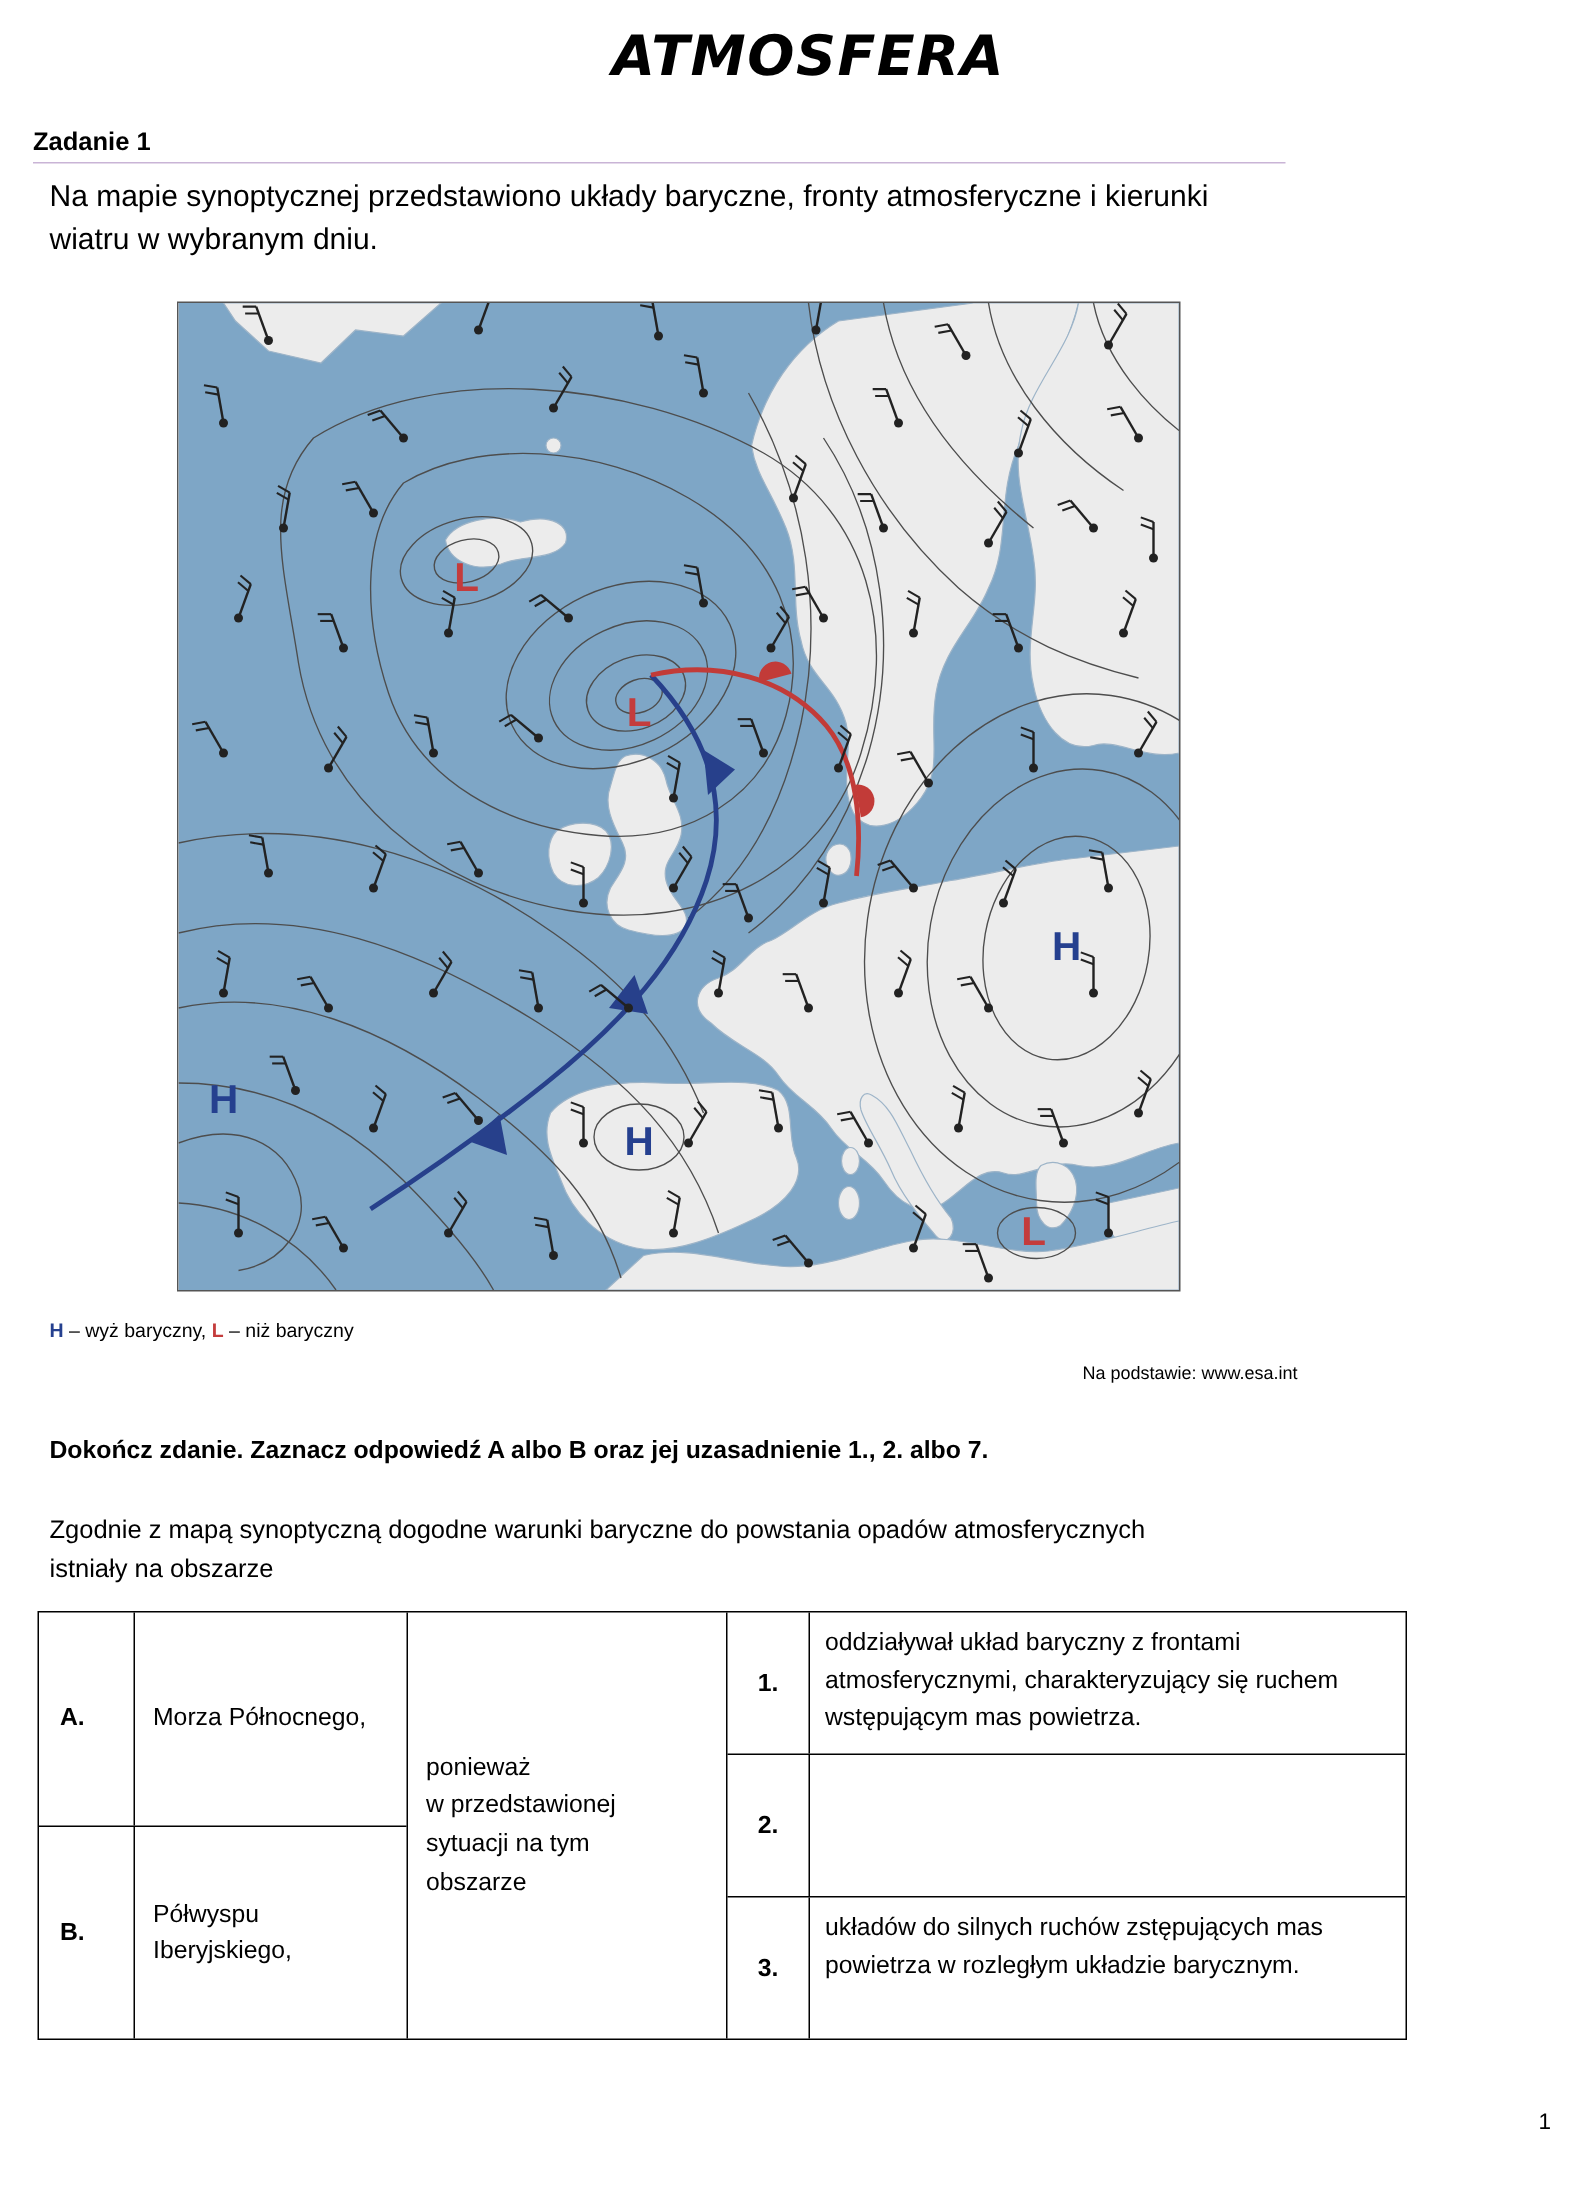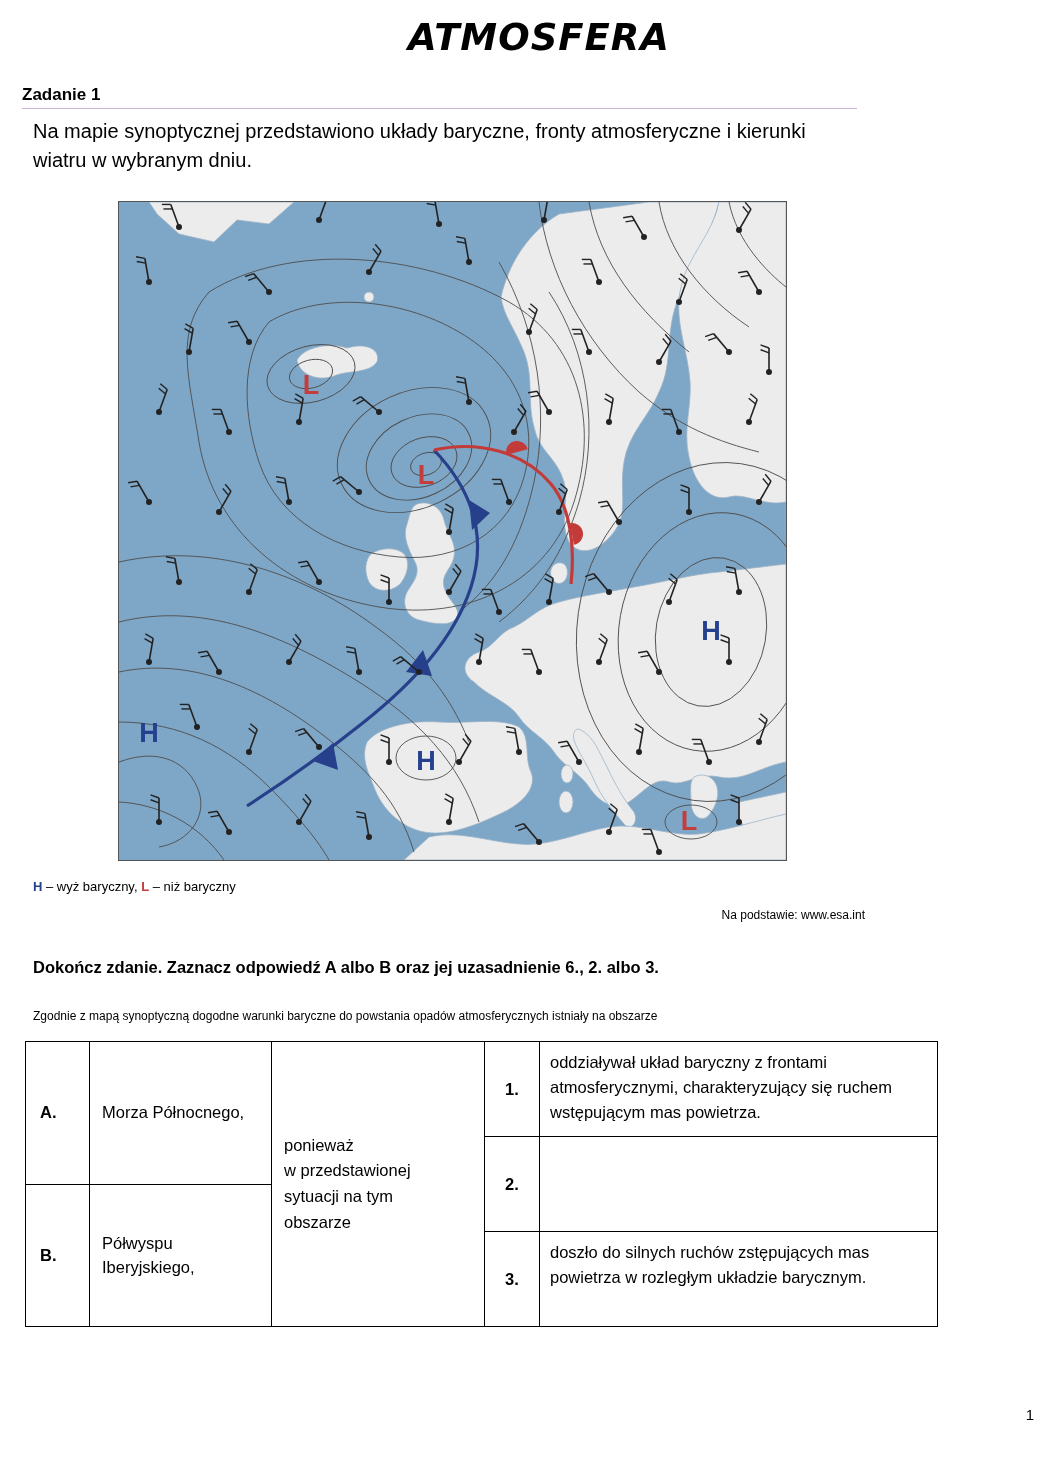--- a/index.html
+++ b/index.html
@@ -21,21 +21,21 @@
   svg { display:block; }
   .lblH { fill:#25408f; font-family:"Liberation Sans", sans-serif; font-weight:700; font-size:27px; }
   .lblL { fill:#c43c3c; font-family:"Liberation Sans", sans-serif; font-weight:700; font-size:27px; }
   .isobar { fill:none; stroke:#4d4d4d; stroke-width:0.9; }
   .land { fill:#ececec; stroke:#9db4c8; stroke-width:0.8; }
   .legend { margin:18px 0 0 33px; font-size:13px; }
   .legend .h { color:#25408f; font-weight:700; }
   .legend .l { color:#c43c3c; font-weight:700; }
   .source { margin:14px 0 0 30px; width:835px; text-align:right; font-size:12px; }
   .instruction { margin:36px 0 0 33px; width:880px; font-weight:700; font-size:16.5px; }
-  .stem { margin:30px 0 0 33px; width:770px; font-size:12px; line-height:1.5; }
+  .stem { margin:30px 0 0 33px; width:770px; font-size:17px; line-height:1.5; }
   .answer-table {
     display:flex; margin:16px 0 0 25px; width:913px;
     border:1.5px solid #000; box-sizing:border-box; font-size:16.5px;
   }
   .col-ab { width:245px; display:flex; flex-direction:column; border-right:1.5px solid #000; }
   .ab-row { flex:1; display:flex; }
   .ab-row + .ab-row { border-top:1.5px solid #000; }
   .ab-key { width:64px; border-right:1.5px solid #000; display:flex; align-items:center; padding-left:14px; font-weight:700; box-sizing:border-box; }
   .ab-label { flex:1; display:flex; align-items:center; padding:8px 12px; line-height:1.5; }
   .col-connector { width:213px; border-right:1.5px solid #000; display:flex; align-items:center; padding:10px 12px; box-sizing:border-box; white-space:pre-line; line-height:1.55; }
@@ -449,21 +449,21 @@
   </g>
 </svg>
 </div>
 
 <div class="legend">
   <span class="h">H</span><span> – wyż baryczny, </span><span class="l">L</span><span> – niż baryczny</span>
 </div>
 
 <div class="source">Na podstawie: www.esa.int</div>
 
-<div class="instruction">Dokończ zdanie. Zaznacz odpowiedź A albo B oraz jej uzasadnienie 6., 2. albo 3.</div>
+<div class="instruction">Dokończ zdanie. Zaznacz odpowiedź A albo B oraz jej uzasadnienie 1., 2. albo 7.</div>
 
 <div class="stem">Zgodnie z mapą synoptyczną dogodne warunki baryczne do powstania opadów atmosferycznych istniały na obszarze</div>
 
 <div class="answer-table">
   <div class="col-ab">
     <div class="ab-row">
       <div class="ab-key">A.</div>
       <div class="ab-label">Morza Północnego,</div>
     </div>
     <div class="ab-row">
@@ -478,18 +478,18 @@
   <div class="col-just">
     <div class="j-row">
       <div class="j-key">1.</div>
       <div class="j-text">oddziaływał układ baryczny z frontami atmosferycznymi, charakteryzujący się ruchem wstępującym mas powietrza.</div>
     </div>
     <div class="j-row">
       <div class="j-key">2.</div>
     </div>
     <div class="j-row">
       <div class="j-key">3.</div>
-      <div class="j-text">doszło do silnych ruchów zstępujących mas powietrza w rozległym układzie barycznym.</div>
+      <div class="j-text">układów do silnych ruchów zstępujących mas powietrza w rozległym układzie barycznym.</div>
     </div>
   </div>
 </div>
 
 <div class="page-num">1</div>
 
 </body></html>

